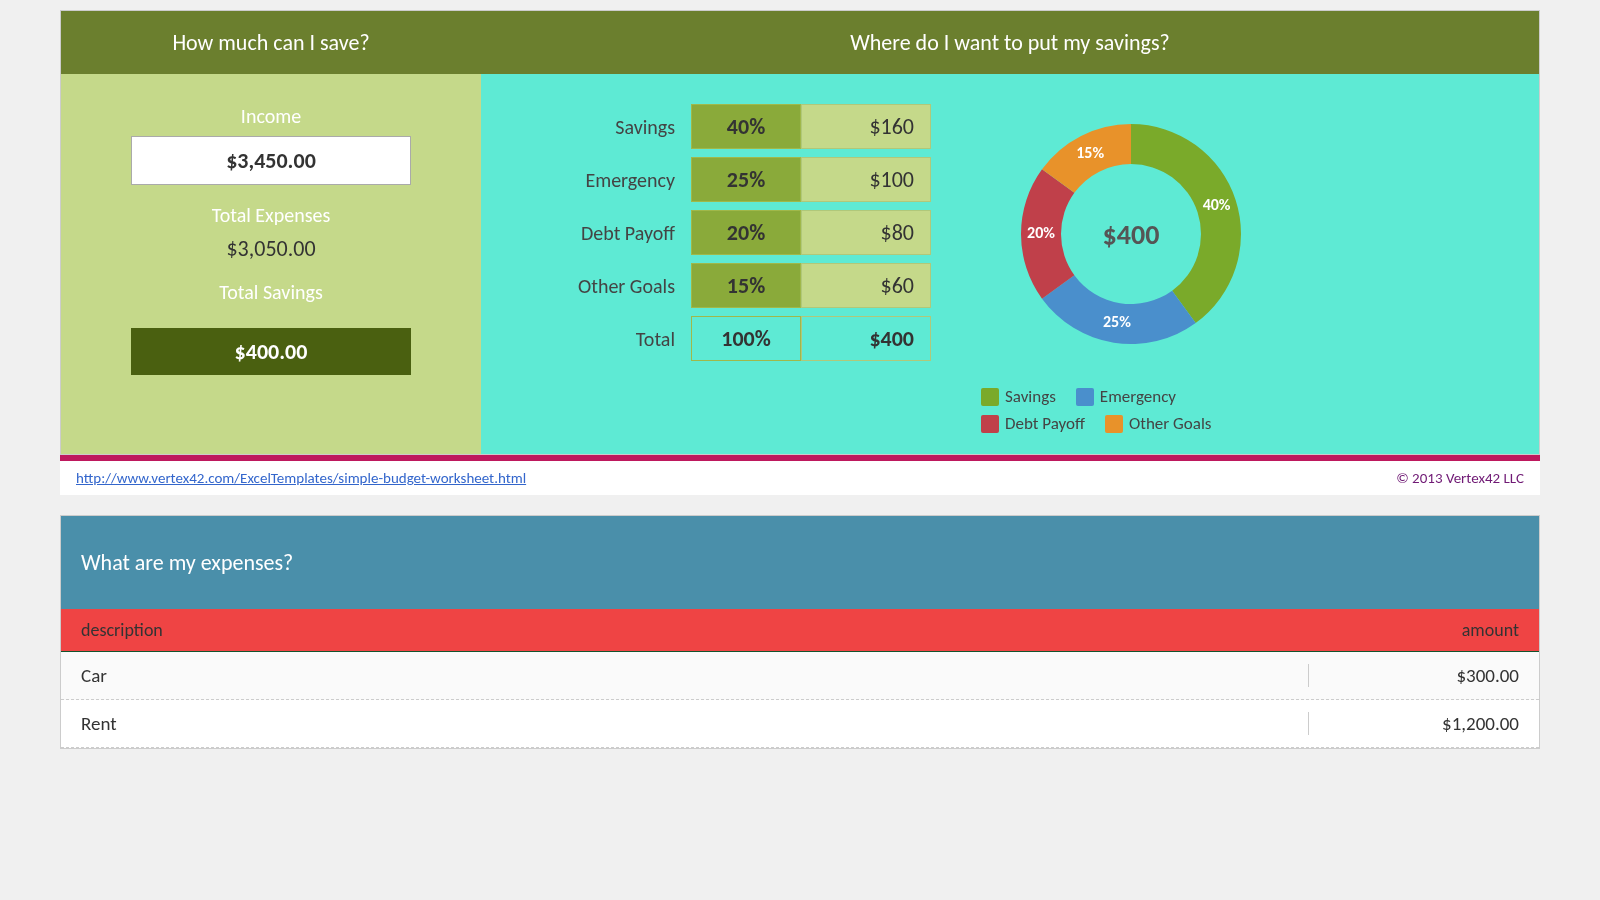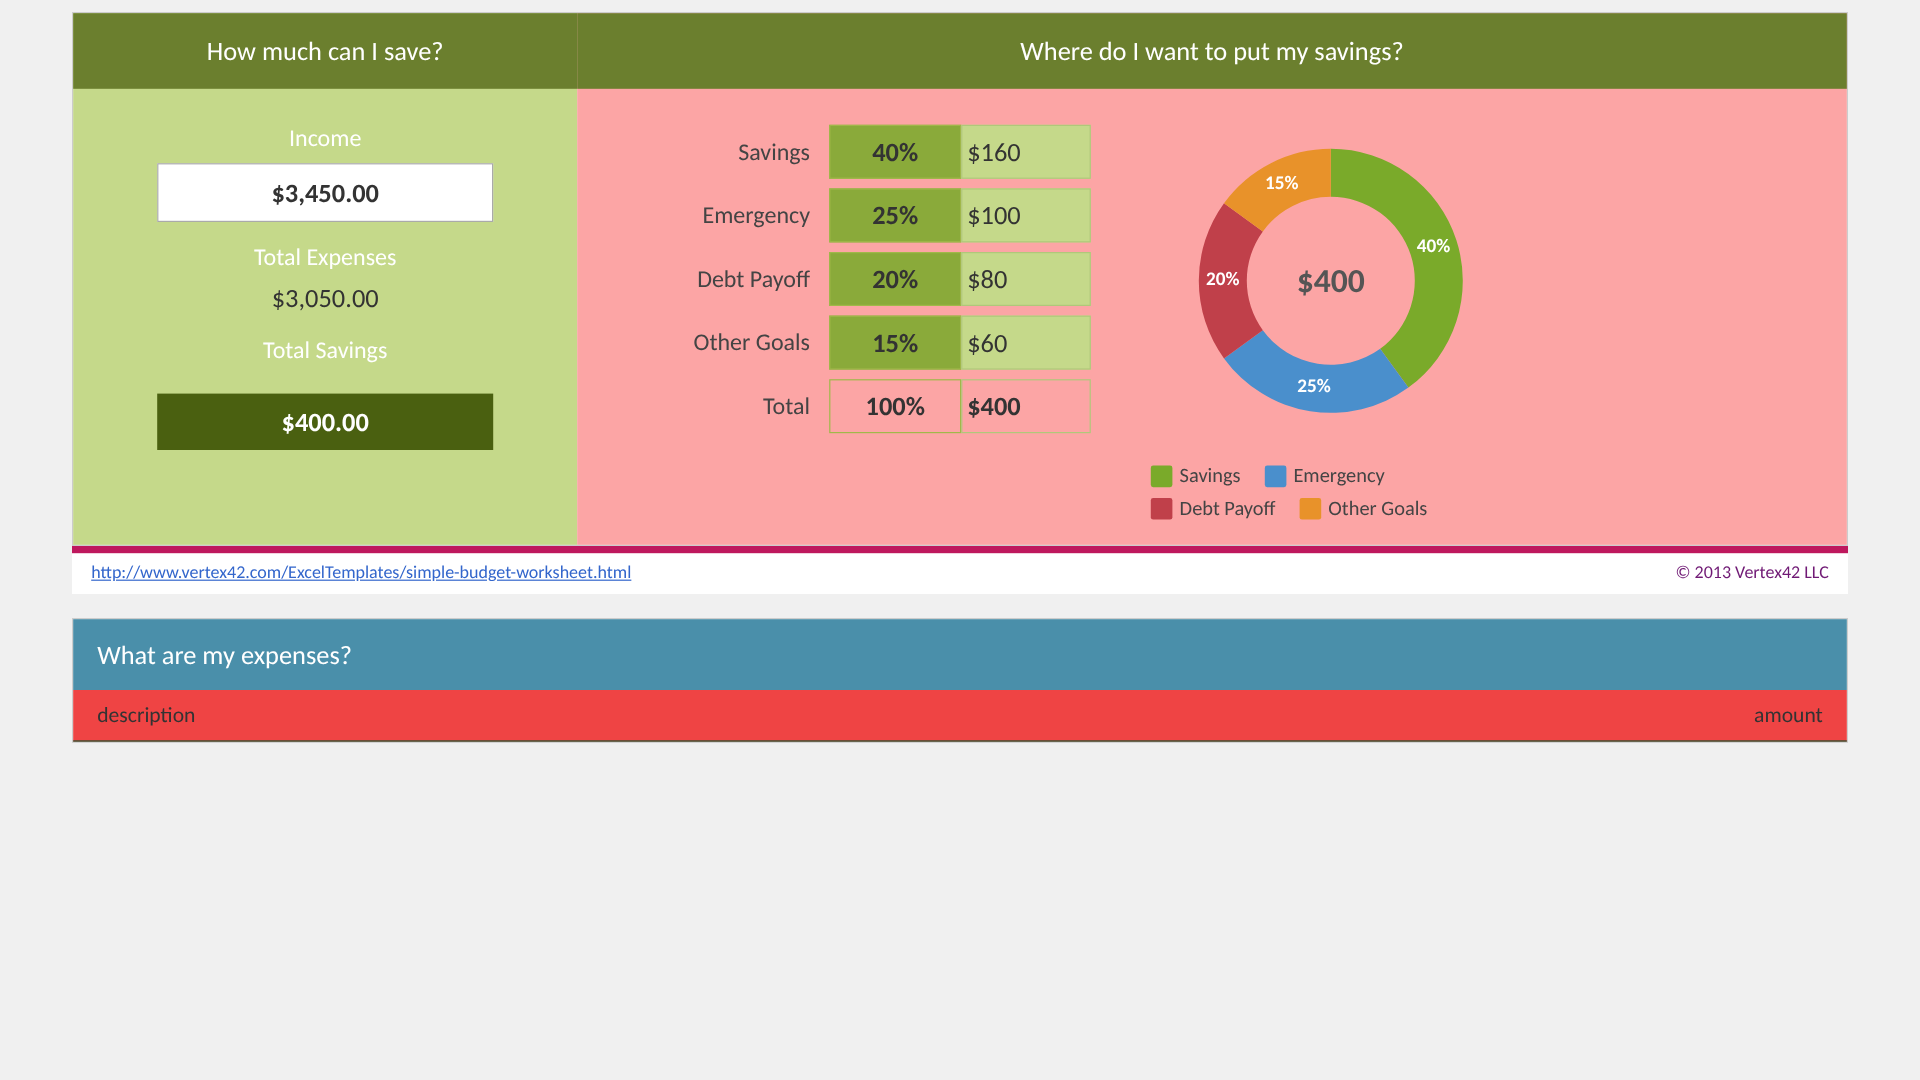--- a/index.html
+++ b/index.html
@@ -81,21 +81,21 @@
       text-align: center;
       padding: 10px 0;
       font-size: 22px;
       font-weight: bold;
       margin-top: 16px;
     }
 
     
     .right-panel {
       flex: 1;
-      background: #fca5a5;
+      background: #5eead4;
       display: flex;
       flex-direction: column;
     }
 
     .right-header {
       background: #6b7f2e;
       color: white;
       text-align: center;
       padding: 18px 10px;
       font-size: 22px;
@@ -142,23 +142,23 @@
       width: 110px;
       text-align: center;
       padding: 8px 0;
       border: 1px solid #a0b84a;
     }
 
     .savings-row-amt {
       background: #c5d98a;
       color: #333;
       font-size: 22px;
-      width: 108px;
-      text-align: left;
-      padding: 8px 4px;
+      width: 130px;
+      text-align: right;
+      padding: 8px 16px;
       border: 1px solid #b0c87a;
     }
 
     .total-row .savings-row-label {
       font-size: 20px;
     }
     .total-row .savings-row-pct {
       background: transparent;
       font-weight: bold;
     }
@@ -251,21 +251,21 @@
     
     .bottom-section {
       width: 100%;
       margin-top: 20px;
       border: 1px solid #ccc;
     }
 
     .expenses-header {
       background: #4a8faa;
       color: white;
-      padding: 16px 20px;
+      padding: 33px 20px;
       font-size: 22px;
       font-weight: normal;
     }
 
     .expenses-subheader {
       display: flex;
       background: #ef4444;
       padding: 10px 20px;
       border-bottom: 1px solid #14532d;
     }
@@ -405,14 +405,26 @@
     <a href="#">http://www.vertex42.com/ExcelTemplates/simple-budget-worksheet.html</a>
     <span class="copyright">© 2013 Vertex42 LLC</span>
   </div>
 
   <div class="bottom-section">
     <div class="expenses-header">What are my expenses?</div>
     <div class="expenses-subheader">
       <div class="expenses-col-desc">description</div>
       <div class="expenses-col-amt">amount</div>
     </div>
+    <div id="expenses-rows-container">
+        <div class="expenses-row">
+      <div class="expenses-row-desc">Car</div>
+      <div class="expenses-row-separator"></div>
+      <div class="expenses-row-amt">$300.00</div>
+    </div>
+        <div class="expenses-row">
+      <div class="expenses-row-desc">Rent</div>
+      <div class="expenses-row-separator"></div>
+      <div class="expenses-row-amt">$1,200.00</div>
+    </div>
+      </div>
   </div>
 </div>
 
 </body></html>

